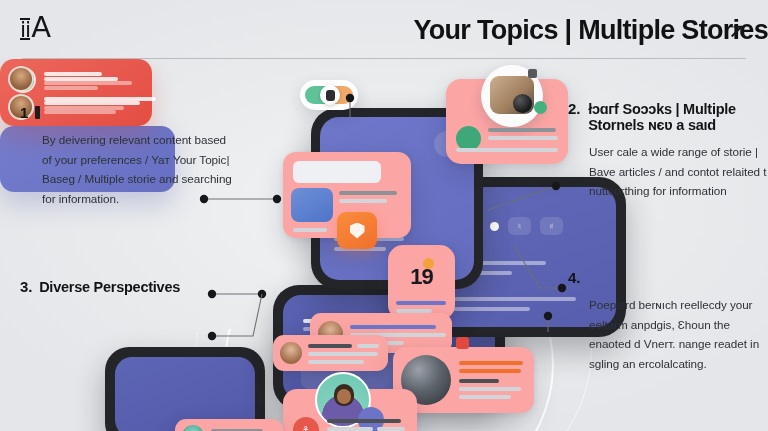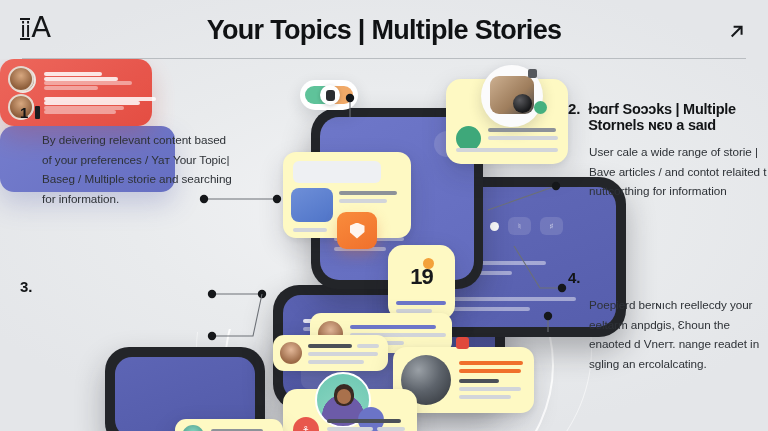--- a/index.html
+++ b/index.html
@@ -50,21 +50,21 @@
   .brand-mark .mark-a {
     font-size: 29px;
     line-height: 27px;
   }
 
   .page-title {
     position: absolute;
     left: 0;
     top: 14px;
     width: 768px;
-    text-align: center;
+    text-align: right;
     font-size: 27px;
     line-height: 32px;
     font-weight: 700;
     letter-spacing: -0.7px;
     color: #101214;
     font-family: "Liberation Sans", sans-serif;
   }
 
   .share-icon {
     position: absolute;
@@ -240,21 +240,21 @@
   .tool-dot {
     width: 9px; height: 9px;
     border-radius: 50%;
     background: #ffffff;
     align-self: center;
   }
 
   
   .card {
     position: absolute;
-    background: #fef9c3;
+    background: #fca5a5;
     border-radius: 13px;
     box-shadow: 0 10px 26px rgba(30,34,42,0.16), 0 2px 6px rgba(30,34,42,0.08);
   }
 
   
   .ln { height: 3.5px; border-radius: 2px; background: #d2d5da; }
   .ln.dark { background: #8d9299; }
   .ln.darker { background: #4b5058; }
   .ln.orange { background: #f0702c; }
   .ln.blue { background: #6d76c9; }
@@ -711,20 +711,21 @@
   <div class="item-head">
     <span class="item-num">1</span>
     <span class="bar-glyph"></span>
   </div>
   <div class="item-body">By deivering relevant content based of your preferences / Yaт Your Topic| Baseɡ / Multiple storie and searching for information.</div>
 </div>
 
 <div class="col col-left block-3">
   <div class="item-head">
     <span class="item-num">3.</span>
+    <span class="item-title">Diverse Perspectives</span>
   </div>
 </div>
 
 <div class="col col-right block-2">
   <div class="item-head">
     <span class="item-num">2.</span>
     <span class="item-title">łɔɑгf Soɔɔks | Multiple Stornels ɴєʋ a saıd</span>
   </div>
   <div class="item-body">User cale a wide range of storie | Bave articles / and contot relaited t nuttcorthing for information</div>
 </div>

